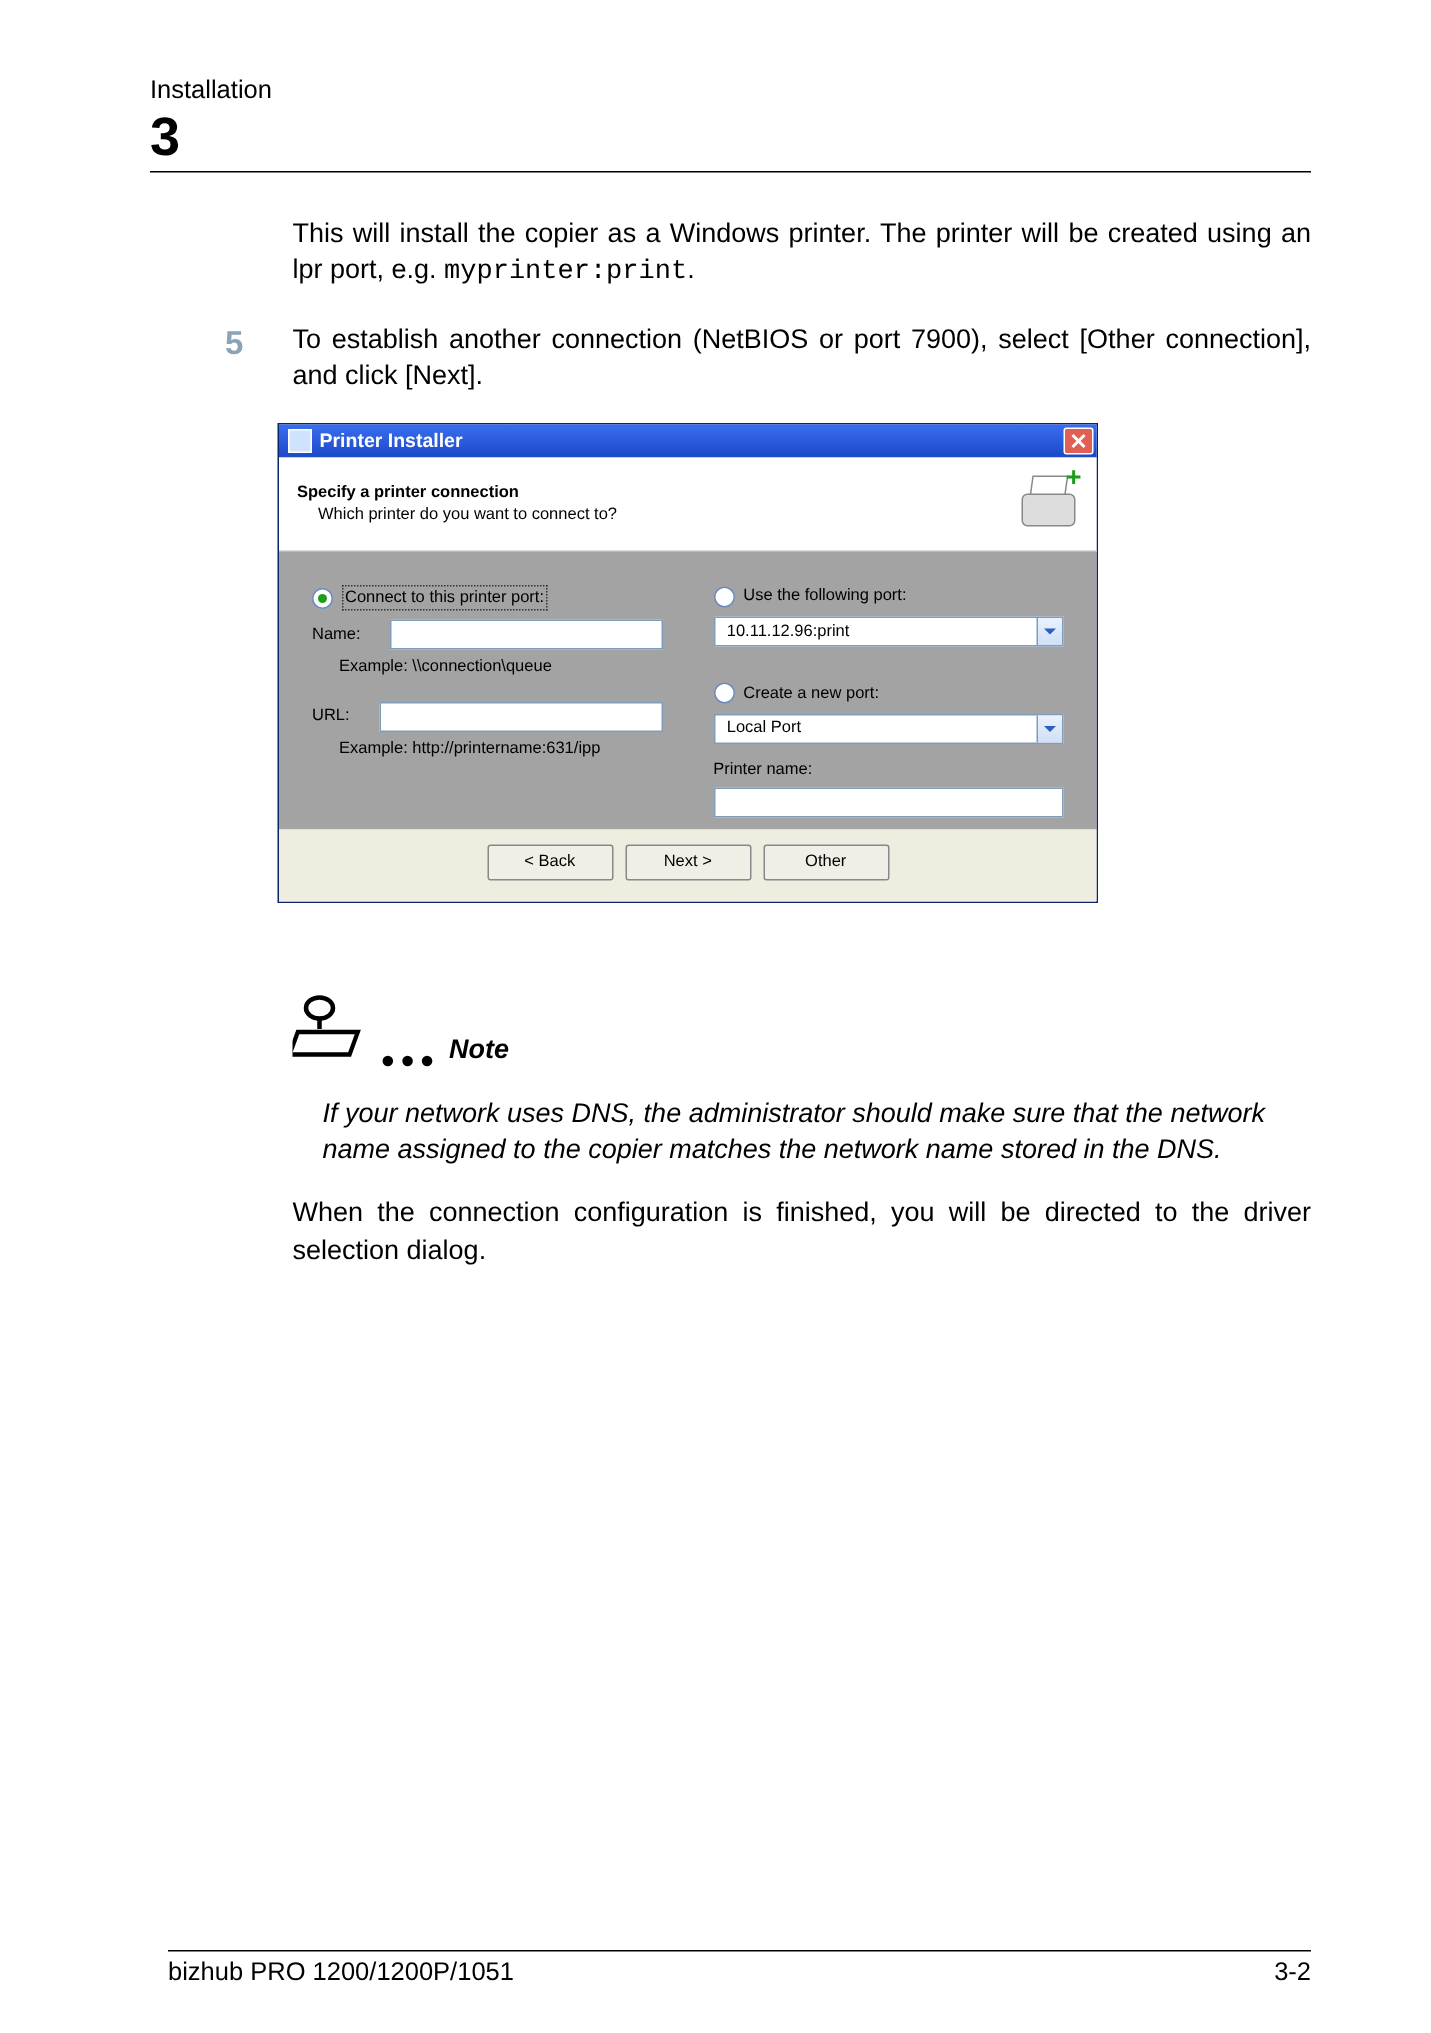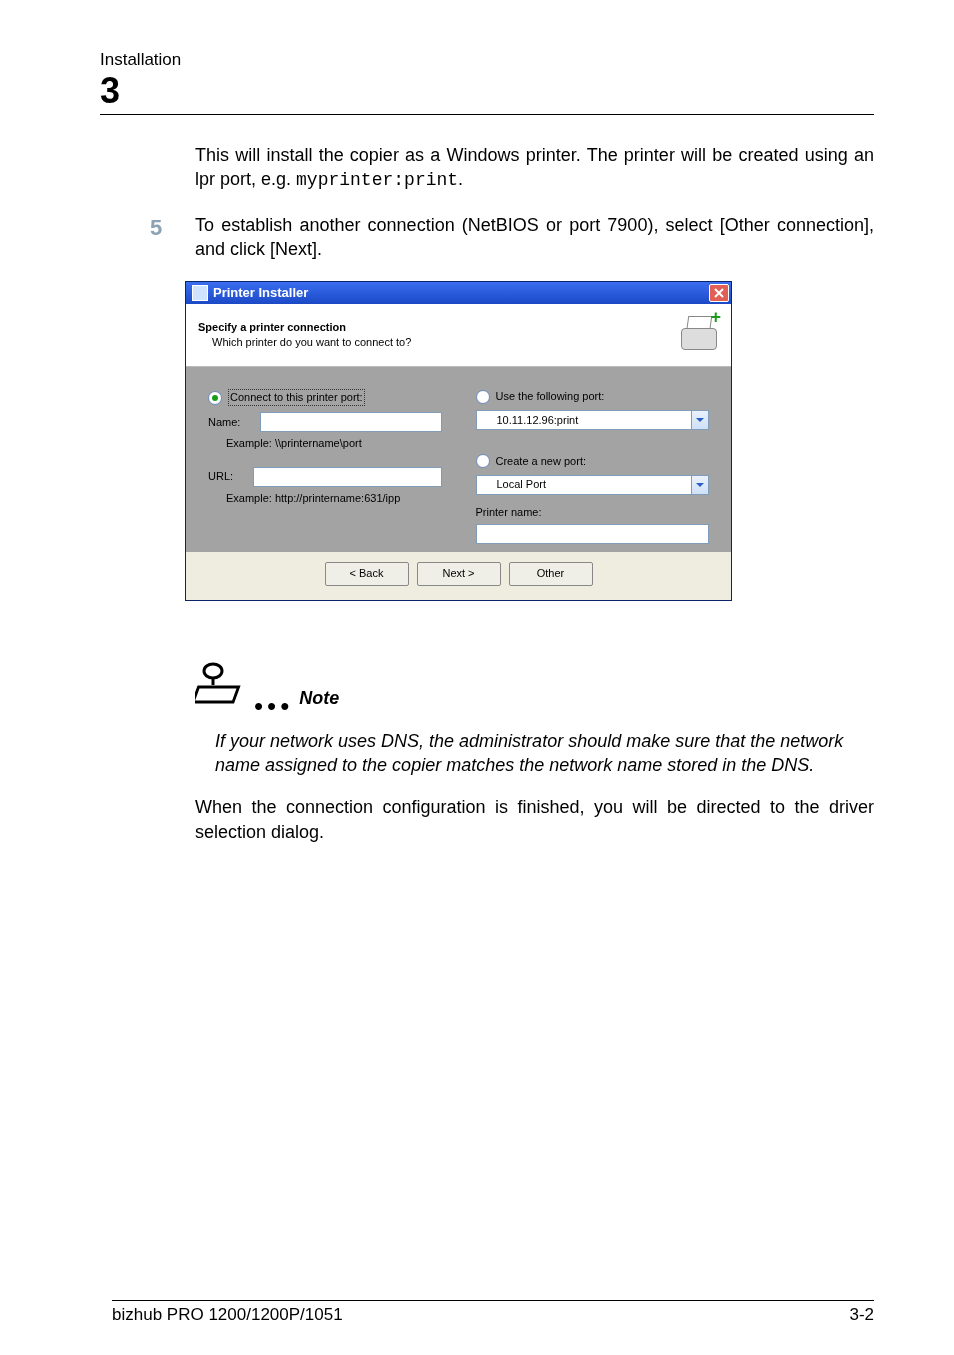--- a/index.html
+++ b/index.html
@@ -83,21 +83,21 @@
     margin-right:6px;display:flex;align-items:center;justify-content:center;background:#fff;
   }
   .radio.sel::after{content:"";width:6px;height:6px;background:#1a9e1a;border-radius:50%;}
   .dotlink{border:1px dotted #333;padding:0 1px;}
   .field-row{display:flex;align-items:center;margin-bottom:4px;gap:20px;}
   .txtbox{
     border:1px solid #7f9db9;background:#fff;height:18px;flex:1;padding:0 4px;
     display:flex;align-items:center;
   }
   .combo{display:flex;border:1px solid #7f9db9;background:#fff;height:18px;}
-  .combo .val{flex:1;padding:0 20px;display:flex;align-items:center;}
+  .combo .val{flex:1;padding:0 8px;display:flex;align-items:center;}
   .combo .arrow{
     width:16px;border-left:1px solid #7f9db9;display:flex;align-items:center;justify-content:center;
     background:linear-gradient(#eaf1fb,#cfe0f7);
   }
   .combo .arrow svg{width:8px;height:8px;fill:#2b5fc1;}
   .hint{margin:0 0 16px 18px;}
   .lbl{margin-bottom:4px;}
   .dlg-buttons{
     background:#EFECE0;padding:10px 22px 14px;display:flex;justify-content:center;gap:8px;border-top:0;
   }
@@ -162,21 +162,21 @@
         <div class="opt">
           <div class="radio sel"></div>
           <span class="dotlink">Connect to this printer port:</span>
         </div>
         <div class="field-row">
           <span>Name:</span>
           <div class="txtbox">
               <span></span>
             </div>
         </div>
-        <div class="hint">Example: \\printername\port</div>
+        <div class="hint">Example: \\connection\queue</div>
 
         <div class="field-row">
           <span>URL:</span>
           <div class="txtbox">
               <span></span>
             </div>
         </div>
         <div class="hint">Example: http://printername:631/ipp</div>
       </div>
 

